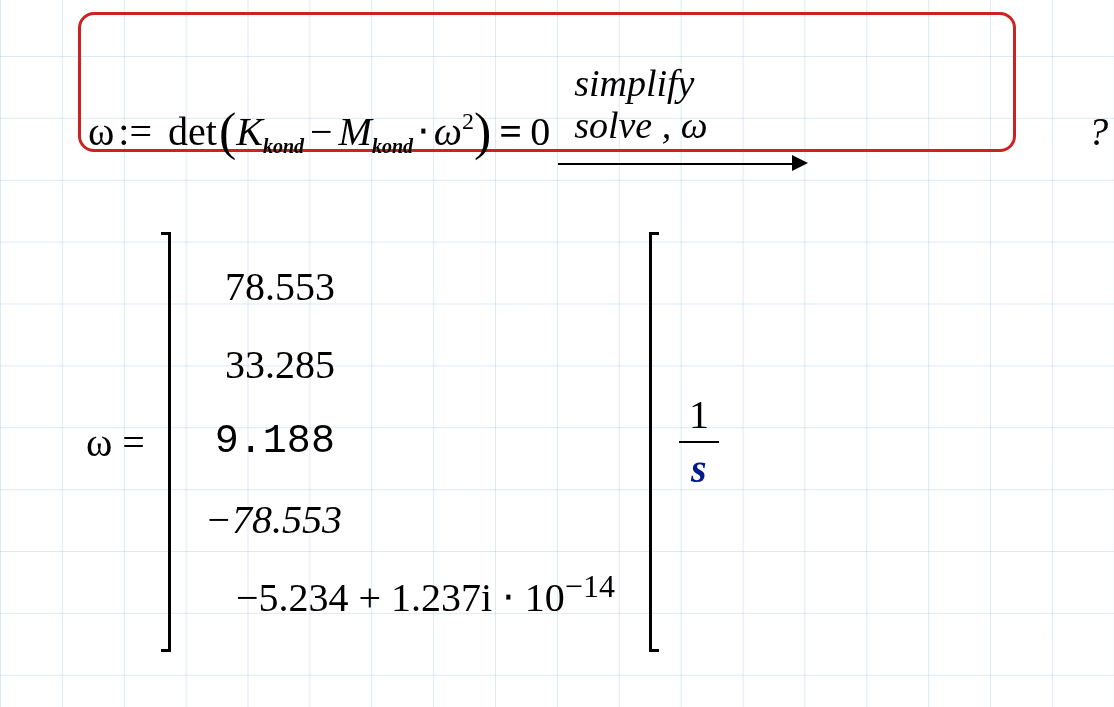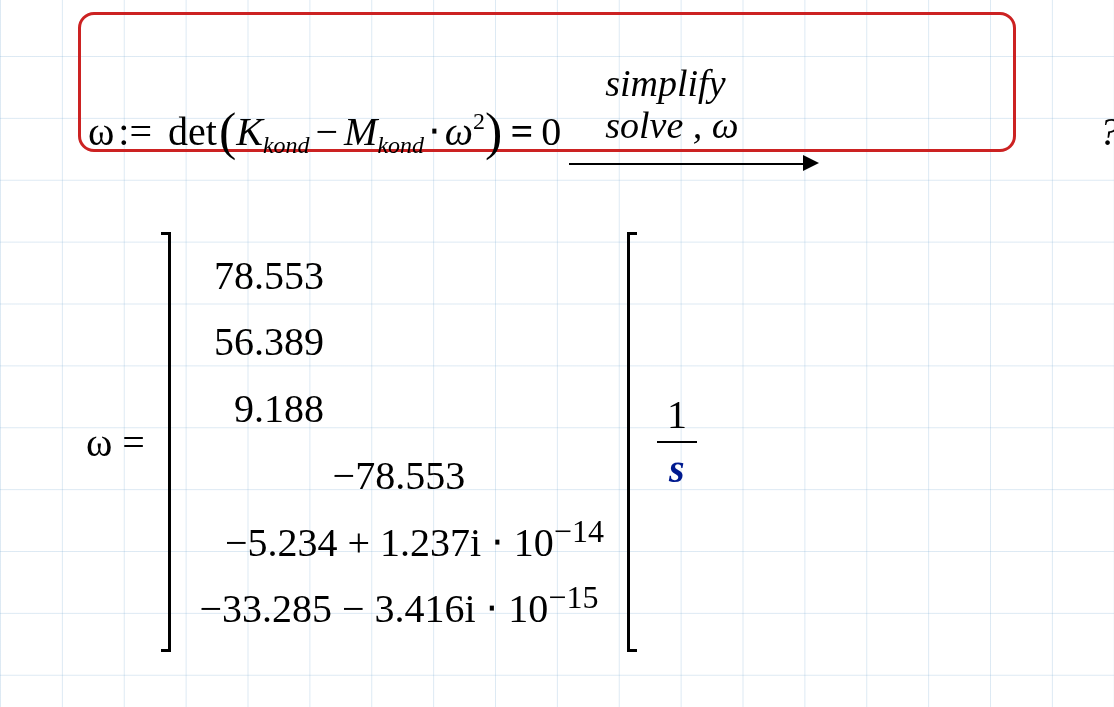--- a/index.html
+++ b/index.html
@@ -46,21 +46,21 @@
     font-size: 40px;
     display: flex;
     align-items: baseline;
     white-space: nowrap;
   }
   .eq1 .omega-upright { font-style: normal; font-family: "Times New Roman"; }
   .eq1 .assign { padding: 0 4px; }
   .eq1 .det { padding: 0 2px; margin-left: 10px; }
   .eq1 .bigparen { font-size: 52px; position: relative; top: 4px; }
   .eq1 .var { font-style: italic; }
-  .eq1 .sub { font-size: 24px; font-style: italic; position: relative; top: 8px; }
+  .eq1 .sub { font-size: 20px; font-style: italic; position: relative; top: 8px; font-weight: bold; }
   .eq1 .dot { padding: 0 4px; }
   .eq1 .sup { font-size: 24px; position: relative; top: -16px; }
   .eq1 .boldop { font-weight: bold; padding: 0 8px; }
   .arrow-wrap {
     position: relative;
     display: inline-block;
     width: 260px;
     margin-left: 8px;
   }
   .arrow-line {
@@ -74,21 +74,21 @@
     position: absolute;
     left: 234px;
     top: 10px;
     width: 0; height: 0;
     border-top: 8px solid transparent;
     border-bottom: 8px solid transparent;
     border-left: 16px solid #000;
   }
   .arrow-top-label {
     position: absolute;
-    left: 36px;
+    left: 16px;
     top: -82px;
     font-style: italic;
     font-size: 38px;
     line-height: 1.1;
   }
   .qmark {
     position: relative;
     margin-left: 270px;
     font-style: italic;
   }
@@ -165,29 +165,29 @@
     bottom: 0;
     left: 0;
     right: 0;
     height: 3px;
     background: #000;
   }
   .matrix-body {
     display: flex;
     flex-direction: column;
     justify-content: space-evenly;
-    padding: 0 23px;
+    padding: 0 34px;
     min-width: 410px;
   }
   .matrix-row {
     text-align: right;
     font-size: 40px;
     white-space: nowrap;
   }
-  .matrix-row.left { text-align: center; }
+  .matrix-row.left { text-align: left; font-style: italic; }
   .matrix-row .expo { font-size: 32px; position: relative; top: -14px; }
 
   .unit {
     display: inline-flex;
     flex-direction: column;
     align-items: center;
     margin-left: 14px;
     position: relative;
   }
   .unit .num { font-size: 40px; line-height:1; }
@@ -233,28 +233,25 @@
   <div class="eq2">
     <span class="omega-upright">ω</span>
     <span class="equals">=</span>
 
     <span class="matrix">
       <span class="bracket left">
           <span class="end"></span>
         </span>
       <span class="matrix-body">
         <span class="matrix-row" style="padding-right:280px;">78.553</span>
-        <span class="matrix-row" style="padding-right:280px;">56.389</span>
-        <span class="matrix-row" style="padding-right:280px;">9.188</span>
+        <span class="matrix-row" style="padding-right:280px;">33.285</span>
+        <span class="matrix-row" style="padding-right:280px;font-family:Liberation Mono, monospace;">9.188</span>
         <span class="matrix-row left">−78.553</span>
         <span class="matrix-row">
           <span>−5.234 + 1.237i ⋅ 10</span><span class="expo">−14</span>
-        </span>
-        <span class="matrix-row left">
-          <span>−33.285 − 3.416i ⋅ 10</span><span class="expo">−15</span>
         </span>
       </span>
       <span class="bracket right">
           <span class="end"></span>
         </span>
     </span>
 
     <span class="unit">
       <span class="num">1</span>
       <span class="bar"></span>

